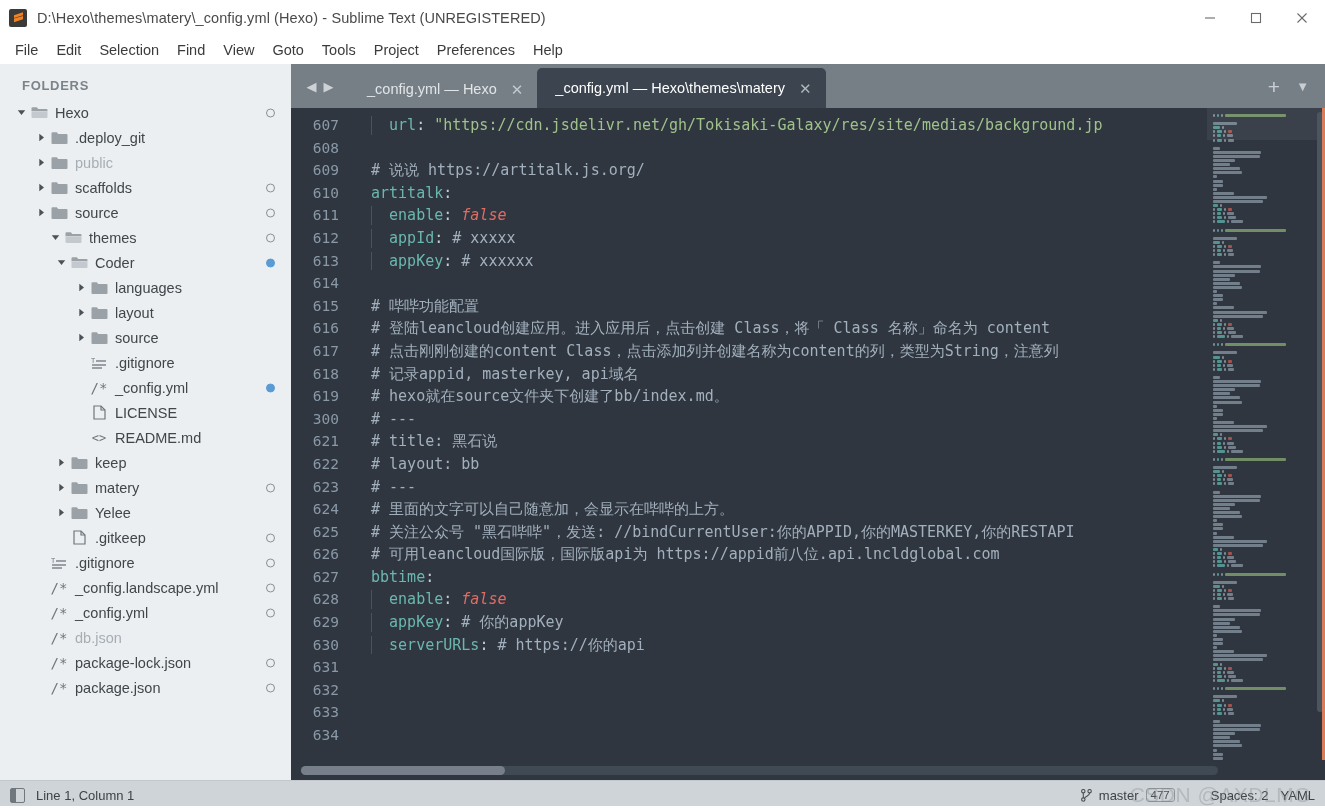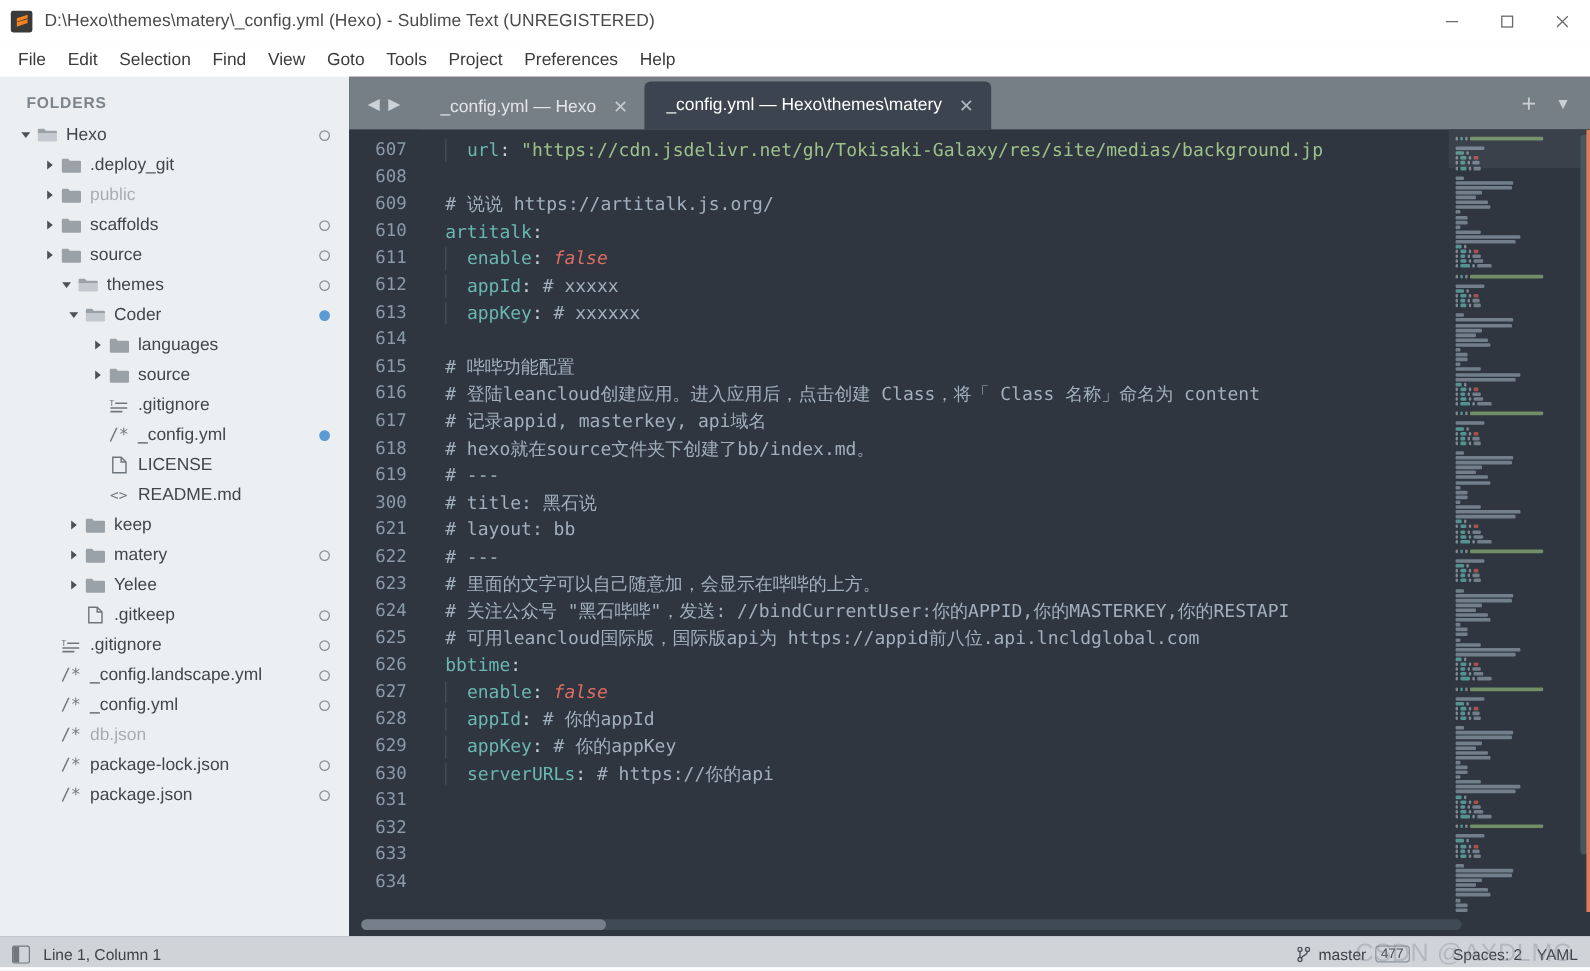--- a/index.html
+++ b/index.html
@@ -411,20 +411,33 @@
               <svg width="9" height="9" viewBox="0 0 9 9">
                 <path d="M2.3 0.8 L7 4.5 L2.3 8.2 Z" fill="#4b5156"></path>
               </svg>
             </span>
             <span class="ficon">
               <svg width="17" height="14" viewBox="0 0 17 14">
                 <path d="M0.5 2.2a1 1 0 0 1 1-1h4.3l1.5 1.7h8.2a1 1 0 0 1 1 1v8a1 1 0 0 1-1 1H1.5a1 1 0 0 1-1-1z" fill="#9aa2a8"></path>
               </svg>
             </span>
             <span class="lbl">languages</span>
+          </div>
+          <div class="tree-row" style="padding-left: 74px;">
+            <span class="arrow">
+              <svg width="9" height="9" viewBox="0 0 9 9">
+                <path d="M2.3 0.8 L7 4.5 L2.3 8.2 Z" fill="#4b5156"></path>
+              </svg>
+            </span>
+            <span class="ficon">
+              <svg width="17" height="14" viewBox="0 0 17 14">
+                <path d="M0.5 2.2a1 1 0 0 1 1-1h4.3l1.5 1.7h8.2a1 1 0 0 1 1 1v8a1 1 0 0 1-1 1H1.5a1 1 0 0 1-1-1z" fill="#9aa2a8"></path>
+              </svg>
+            </span>
+            <span class="lbl">layout</span>
           </div>
           <div class="tree-row" style="padding-left: 74px;">
             <span class="arrow">
               <svg width="9" height="9" viewBox="0 0 9 9">
                 <path d="M2.3 0.8 L7 4.5 L2.3 8.2 Z" fill="#4b5156"></path>
               </svg>
             </span>
             <span class="ficon">
               <svg width="17" height="14" viewBox="0 0 17 14">
                 <path d="M0.5 2.2a1 1 0 0 1 1-1h4.3l1.5 1.7h8.2a1 1 0 0 1 1 1v8a1 1 0 0 1-1 1H1.5a1 1 0 0 1-1-1z" fill="#9aa2a8"></path>
@@ -677,32 +690,32 @@
             <div class="cline"><span class="indent-guide"></span><span class="t-plain">  </span><span class="t-key">url</span><span class="t-punc">: </span><span class="t-str">"https://cdn.jsdelivr.net/gh/Tokisaki-Galaxy/res/site/medias/background.jp</span></div>
             <div class="cline"></div>
             <div class="cline"><span class="t-com"># 说说 https://artitalk.js.org/</span></div>
             <div class="cline"><span class="t-key">artitalk</span><span class="t-punc">:</span></div>
             <div class="cline"><span class="indent-guide"></span><span class="t-plain">  </span><span class="t-key">enable</span><span class="t-punc">: </span><span class="t-bool">false</span></div>
             <div class="cline"><span class="indent-guide"></span><span class="t-plain">  </span><span class="t-key">appId</span><span class="t-punc">: </span><span class="t-com"># xxxxx</span></div>
             <div class="cline"><span class="indent-guide"></span><span class="t-plain">  </span><span class="t-key">appKey</span><span class="t-punc">: </span><span class="t-com"># xxxxxx</span></div>
             <div class="cline"></div>
             <div class="cline"><span class="t-com"># 哔哔功能配置</span></div>
             <div class="cline"><span class="t-com"># 登陆leancloud创建应用。进入应用后，点击创建 Class，将「 Class 名称」命名为 content</span></div>
+            <div class="cline"><span class="t-com"># 点击刚刚创建的content Class，点击添加列并创建名称为content的列，类型为String，注意列</span></div>
             <div class="cline"><span class="t-com"># 记录appid, masterkey, api域名</span></div>
             <div class="cline"><span class="t-com"># hexo就在source文件夹下创建了bb/index.md。</span></div>
             <div class="cline"><span class="t-com"># ---</span></div>
             <div class="cline"><span class="t-com"># title: 黑石说</span></div>
             <div class="cline"><span class="t-com"># layout: bb</span></div>
             <div class="cline"><span class="t-com"># ---</span></div>
             <div class="cline"><span class="t-com"># 里面的文字可以自己随意加，会显示在哔哔的上方。</span></div>
             <div class="cline"><span class="t-com"># 关注公众号 "黑石哔哔"，发送: //bindCurrentUser:你的APPID,你的MASTERKEY,你的RESTAPI</span></div>
             <div class="cline"><span class="t-com"># 可用leancloud国际版，国际版api为 https://appid前八位.api.lncldglobal.com</span></div>
             <div class="cline"><span class="t-key">bbtime</span><span class="t-punc">:</span></div>
             <div class="cline"><span class="indent-guide"></span><span class="t-plain">  </span><span class="t-key">enable</span><span class="t-punc">: </span><span class="t-bool">false</span></div>
-            <div class="cline"><span class="indent-guide"></span><span class="t-plain">  </span><span class="t-key">appId</span><span class="t-punc">: </span><span class="t-com"># 你的appId</span></div>
             <div class="cline"><span class="indent-guide"></span><span class="t-plain">  </span><span class="t-key">appKey</span><span class="t-punc">: </span><span class="t-com"># 你的appKey</span></div>
             <div class="cline"><span class="indent-guide"></span><span class="t-plain">  </span><span class="t-key">serverURLs</span><span class="t-punc">: </span><span class="t-com"># https://你的api</span></div>
             <div class="cline"></div>
           </div>
         <div class="minimap">
           <div id="mm">
               <div class="mm-line">
                 <div class="mm-seg" style="width: 2px; background: rgb(141, 151, 159); opacity: 0.85;"></div>
                 <div class="mm-seg" style="width: 2.46px; background: rgb(90, 163, 157); opacity: 0.85;"></div>
                 <div class="mm-seg" style="width: 2px; background: rgb(141, 151, 159); opacity: 0.85;"></div>

